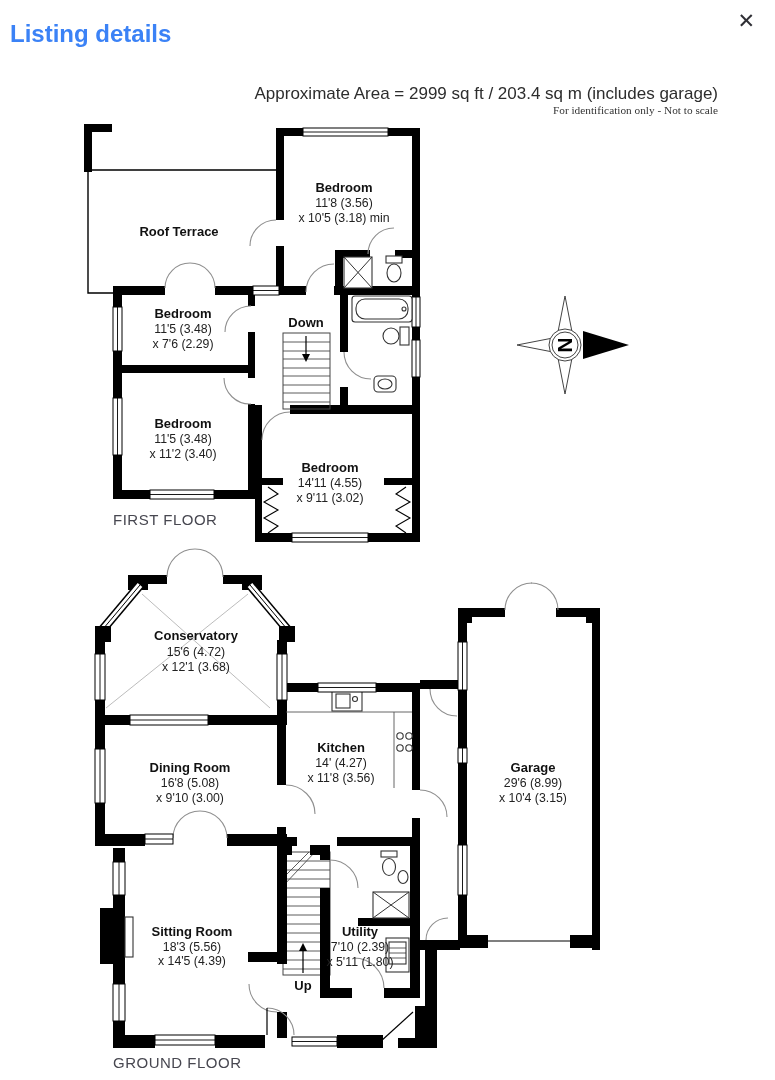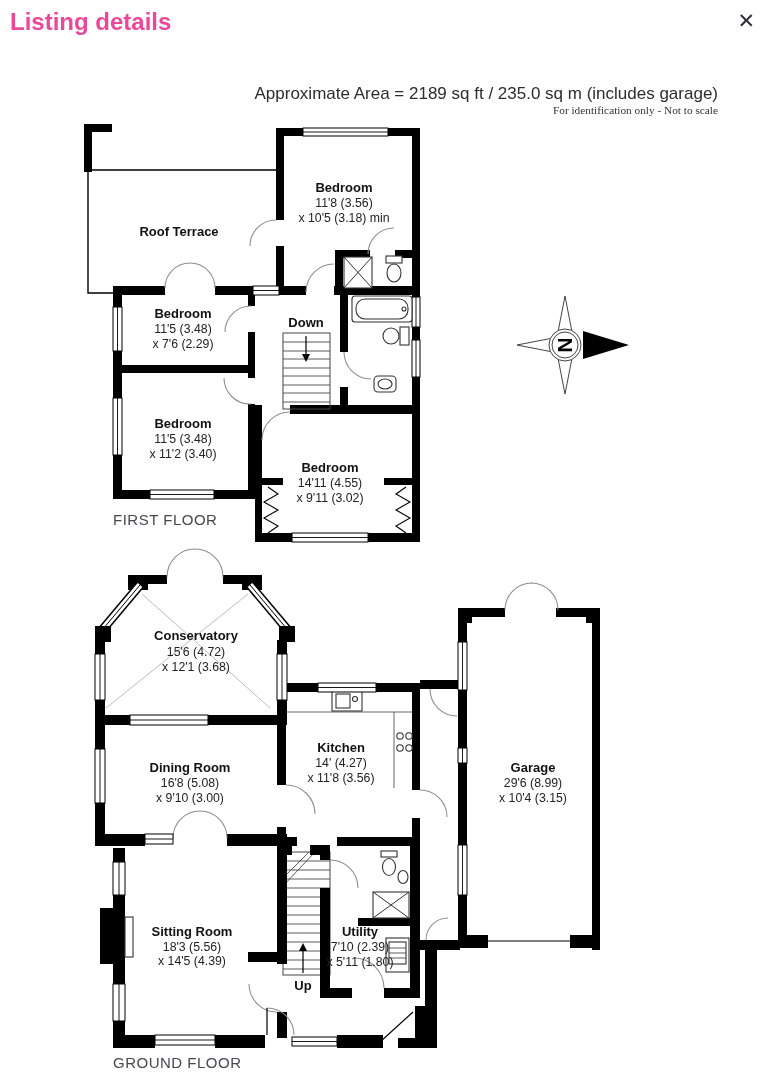--- a/index.html
+++ b/index.html
@@ -1,17 +1,17 @@
 <!DOCTYPE html>
 <html><head>
 <meta charset="utf-8">
 <style>
   html,body{margin:0;padding:0;}
   body{width:775px;height:1080px;position:relative;background:#fff;font-family:"Liberation Sans",sans-serif;overflow:hidden;}
-  .hdr-title{position:absolute;left:10px;top:8px;font-size:24px;font-weight:bold;color:#ec4899;}
+  .hdr-title{position:absolute;left:10px;top:20px;font-size:24px;font-weight:bold;color:#3b82f6;}
   .hdr-close{position:absolute;right:18px;top:8px;font-size:21px;color:#2f2f35;background:none;border:none;cursor:pointer;font-family:"Liberation Sans",sans-serif;line-height:1;padding:2px;}
   .area-line{position:absolute;right:57px;top:84px;font-size:17px;color:#2d2d2d;}
   .disc-line{position:absolute;right:57px;top:104px;font-size:11.3px;color:#333;font-family:Liberation Serif, serif;}
   svg{position:absolute;left:0;top:0;}
   .w{fill:#000;}
   .tn{fill:none;stroke:#000;stroke-width:1.4;}
   .dr{fill:none;stroke:#8f8f8f;stroke-width:1.1;}
   .wn rect{fill:#fff;stroke:#000;stroke-width:1;}
   .wn line{stroke:#000;stroke-width:0.9;}
   .dg-b{stroke:#000;stroke-width:9;}
@@ -25,21 +25,21 @@
   text.dm{font:12.3px "Liberation Sans",sans-serif;fill:#222;text-anchor:middle;}
   text.fl{font:15px "Liberation Sans",sans-serif;fill:#474750;letter-spacing:.5px;}
   text.sl{font:700 13px "Liberation Sans",sans-serif;fill:#111;text-anchor:middle;}
   text.cn{font:700 21px "Liberation Sans",sans-serif;fill:#000;text-anchor:middle;}
 </style>
 </head>
 <body>
 
 <div class="hdr-title">Listing details</div>
 <button class="hdr-close">✕</button>
-<div class="area-line">Approximate Area = 2189 sq ft / 235.0 sq m (includes garage)</div>
+<div class="area-line">Approximate Area = 2999 sq ft / 203.4 sq m (includes garage)</div>
 <div class="disc-line">For identification only - Not to scale</div>
 
 <svg width="775" height="1080" viewBox="0 0 775 1080">
 
   <g>
 
     <rect class="w" x="84" y="124" width="8" height="48"></rect>
     <rect class="w" x="84" y="124" width="28" height="8"></rect>
 
     <path class="tn" d="M276,170 H88 V293 H113"></path>

